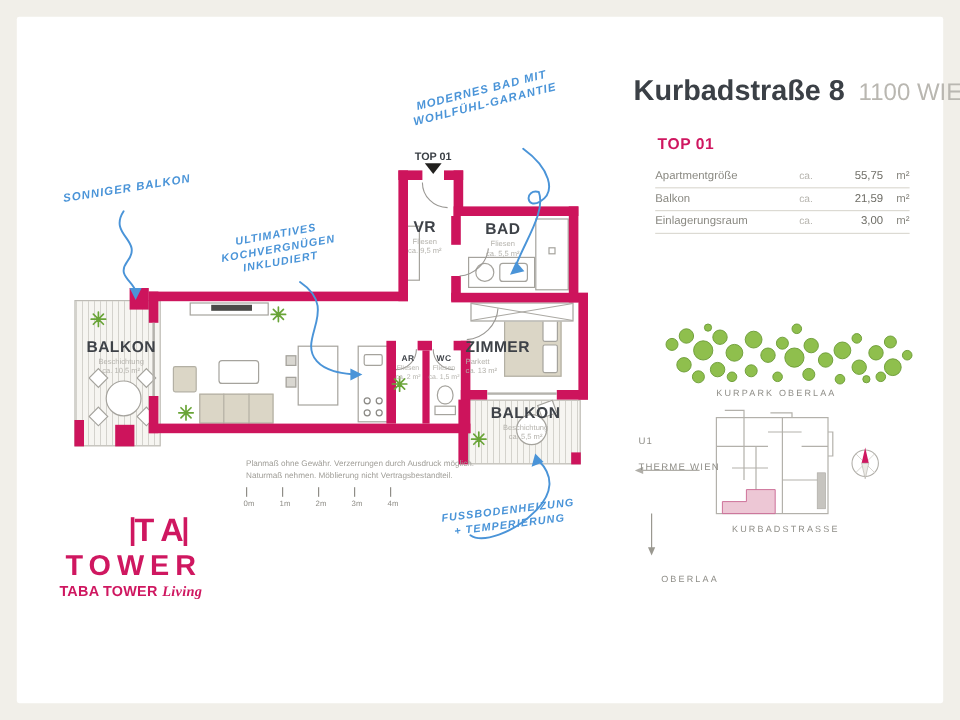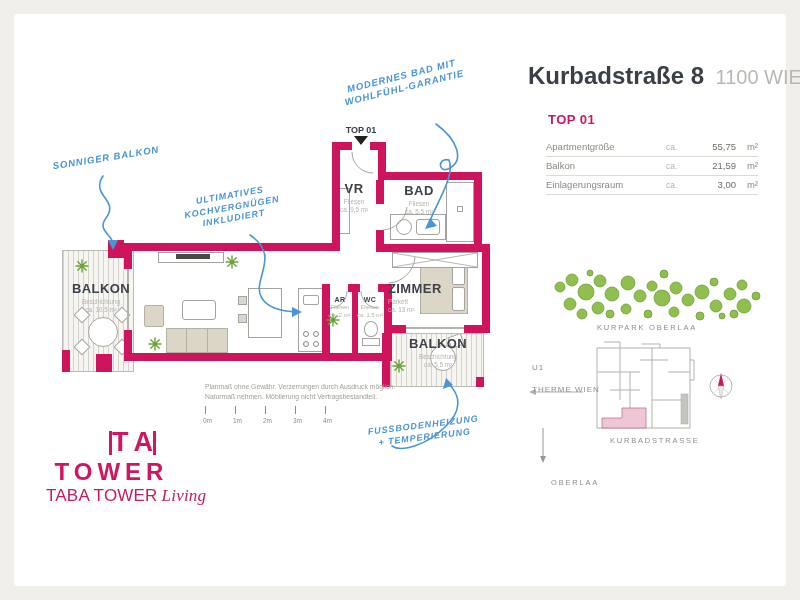--- a/index.html
+++ b/index.html
@@ -28,21 +28,21 @@
   .spec-row .ca{width:26px;color:#b5b3ad;font-size:8.5px;}
   .spec-row .val{width:44px;text-align:right;color:#6e6d66;}
   .spec-row .un{width:22px;text-align:right;color:#8a8982;}
   .mapword{position:absolute;color:#8f8e88;z-index:8;}
   #logo{position:absolute;left:46px;top:428px;width:126px;text-align:center;color:#cf1760;z-index:8;}
   .logo-row{display:flex;align-items:center;justify-content:flex-end;padding:0 16px;height:29px;}
   .logo-bar{width:3px;height:24px;background:#cf1760;}
   .logo-big{font-size:27px;font-weight:bold;letter-spacing:7px;margin-right:-7px;}
   .logo-tower{font-size:24px;font-weight:bold;letter-spacing:5px;margin-right:-5px;margin-top:1px;}
   .logo-by{font-family:"Liberation Serif",serif;font-style:italic;font-size:13px;margin:3px 0 2px 0;}
-  .logo-brand{font-size:17px;font-weight:normal;letter-spacing:.2px;white-space:nowrap;}
+  .logo-brand{font-size:12px;font-weight:bold;letter-spacing:.2px;white-space:nowrap;}
   .logo-brand .lv{font-family:"Liberation Serif",serif;font-style:italic;margin-left:4px;}
   svg.overlay{position:absolute;left:0;top:0;z-index:7;pointer-events:none;}
 </style>
 </head>
 <body>
 
 <div id="page">
   <div id="card"></div>
 
   <div class="abs" style="left:528px;top:62px;white-space:nowrap;z-index:8;">

